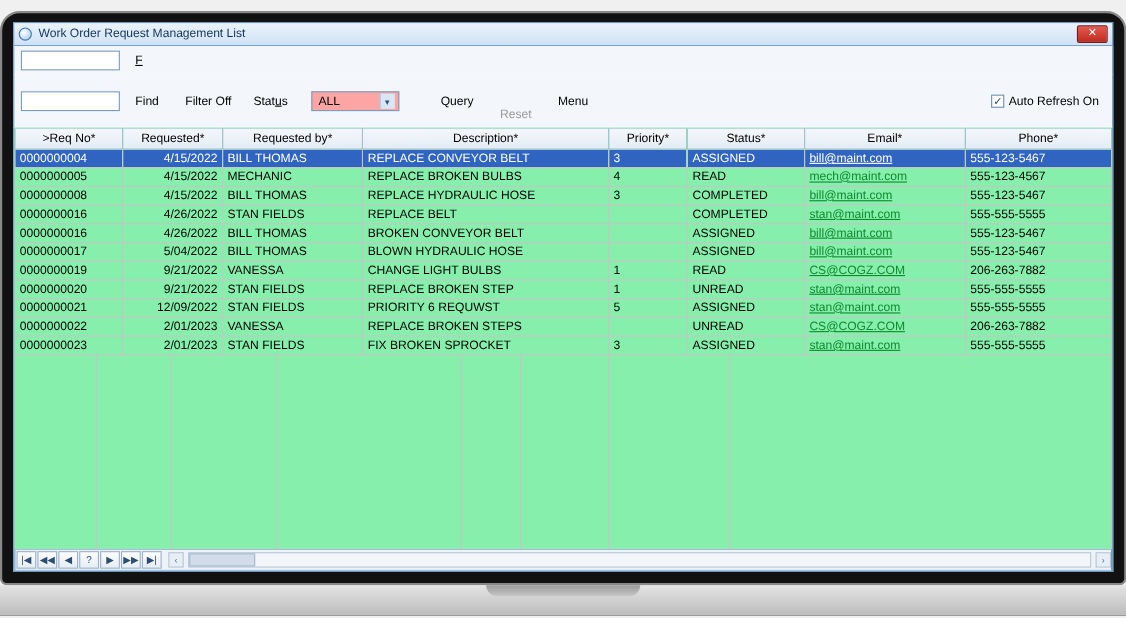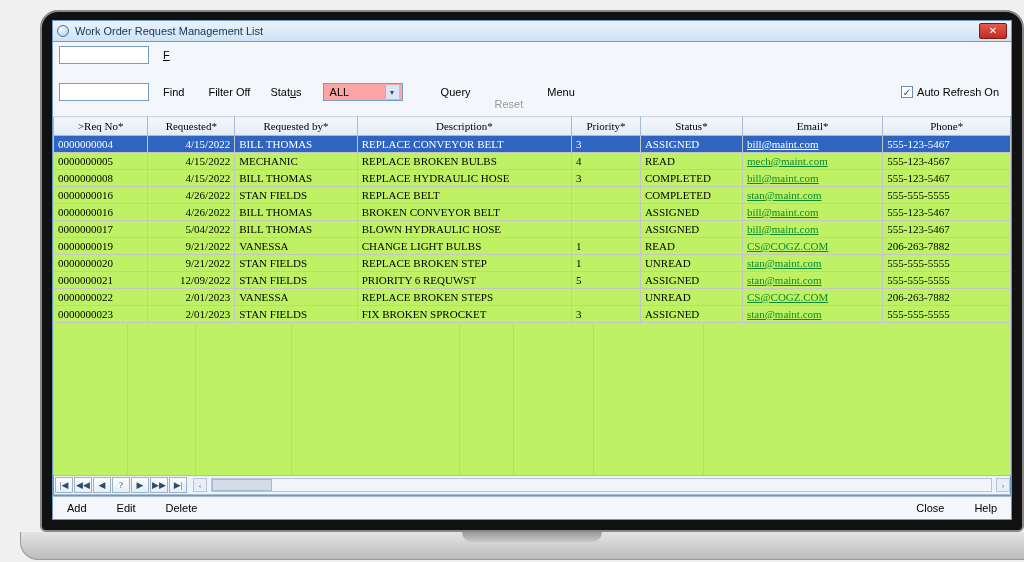--- a/index.html
+++ b/index.html
@@ -9,21 +9,20 @@
     background: #f0f0f0;
     display: flex;
     justify-content: center;
     align-items: flex-start;
     padding-top: 10px;
   }
   
   .laptop {
     position: relative;
     width: 1024px;
-    padding-left: 40px;
   }
   .screen-bezel {
     background: #111;
     border: 2px solid #888;
     border-radius: 18px 18px 6px 6px;
     padding: 8px 10px 10px 10px;
   }
   .screen {
     width: 100%;
     height: 500px;
@@ -134,22 +133,21 @@
   }
 
   
   .grid-wrap {
     flex: 1;
     border: 1px solid #6b99c7;
     border-top: none;
     display: flex;
     flex-direction: column;
     overflow: hidden;
-    background: #bef264;
-    font-family: Liberation Serif, serif;
+    background: #86efac;
   }
   table.grid {
     border-collapse: collapse;
     width: 100%;
     table-layout: fixed;
   }
   .grid th {
     background: linear-gradient(#f4f7fb, #e3ecf5);
     border: 1px solid #a8bcd1;
     border-top: 1px solid #c7d6e6;
@@ -455,25 +453,17 @@
           <span class="navbtn">▶|</span>
           <span style="width:6px"></span>
           <span class="sbtn">‹</span>
           <div class="hscroll">
             <div class="thumb"></div>
           </div>
           <span class="sbtn">›</span>
         </div>
       </div>
 
-      <div class="bottombar">
-        <span class="btn">Add</span>
-        <span class="btn">Edit</span>
-        <span class="btn">Delete</span>
-        <span class="spacer"></span>
-        <span class="btn">Close</span>
-        <span class="btn">Help</span>
-      </div>
 
     </div>
   </div>
   <div class="laptop-base"></div>
 </div>
 
 </body></html>

